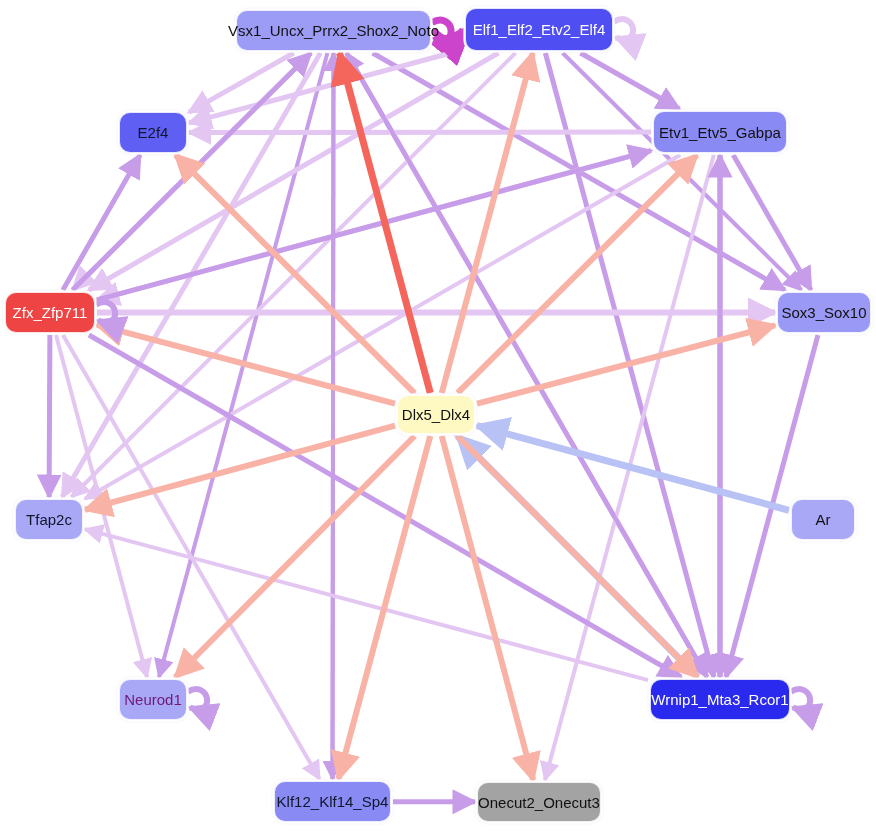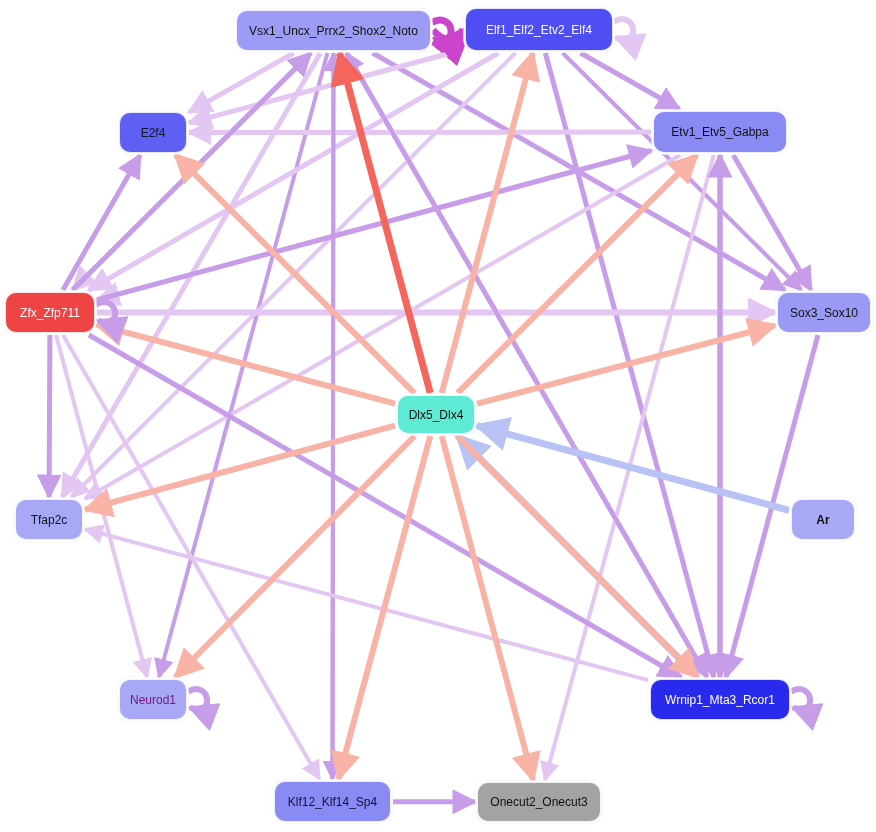--- a/index.html
+++ b/index.html
@@ -23,21 +23,21 @@
     height: 832px;
   }
   .node {
     position: absolute;
     box-sizing: border-box;
     border-radius: 11px;
     display: flex;
     align-items: center;
     justify-content: center;
     text-align: left;
-    font-size: 12px;
+    font-size: 15px;
     line-height: 1;
     letter-spacing: 0px;
     white-space: nowrap;
     border: 1px solid rgba(255,255,255,0.85);
     box-shadow: 0 0 0 1.5px #ffffff, 0 0 3px 1px rgba(200,200,220,0.45);
     z-index: 5;
   }
 </style>
 </head>
 <body>
@@ -122,21 +122,21 @@
         <path d="M 791 691.5 C 813 679.5 819 717.5 793 707.5" stroke="#c79ce8" stroke-width="6" fill="none" marker-end="url(#mc79ce8)"></path>
       </g>
   </svg>
   <div id="nodes-layer">
       <div class="node" style="left: 236px; top: 10px; width: 195px; height: 41px; background: rgb(156, 156, 246); color: rgb(17, 17, 17);">Vsx1_Uncx_Prrx2_Shox2_Noto</div>
       <div class="node" style="left: 465px; top: 8px; width: 148px; height: 43px; background: rgb(78, 78, 243); color: rgb(255, 255, 255);">Elf1_Elf2_Etv2_Elf4</div>
       <div class="node" style="left: 119px; top: 112px; width: 68px; height: 41px; background: rgb(95, 95, 244); color: #0f172a;">E2f4</div>
       <div class="node" style="left: 653px; top: 111px; width: 134px; height: 42px; background: rgb(138, 138, 245); color: rgb(17, 17, 17);">Etv1_Etv5_Gabpa</div>
       <div class="node" style="left: 5px; top: 292px; width: 90px; height: 41px; background: #ef4444; color: rgb(255, 255, 255);">Zfx_Zfp711</div>
       <div class="node" style="left: 777px; top: 292px; width: 94px; height: 41px; background: rgb(154, 154, 246); color: rgb(17, 17, 17);">Sox3_Sox10</div>
-      <div class="node" style="left: 397px; top: 395px; width: 78px; height: 39px; background: #5eead4; color: rgb(17, 17, 17);">Dlx5_Dlx4</div>
+      <div class="node" style="left: 397px; top: 395px; width: 78px; height: 39px; background: #fef9c3; color: rgb(17, 17, 17);">Dlx5_Dlx4</div>
       <div class="node" style="left: 15px; top: 499px; width: 68px; height: 41px; background: rgb(168, 168, 247); color: #0f172a;">Tfap2c</div>
-      <div class="node" style="left: 791px; top: 499px; width: 64px; height: 41px; background: rgb(168, 168, 247); color: rgb(17, 17, 17); font-weight: bold;">Ar</div>
+      <div class="node" style="left: 791px; top: 499px; width: 64px; height: 41px; background: rgb(168, 168, 247); color: rgb(17, 17, 17);">Ar</div>
       <div class="node" style="left: 119px; top: 679px; width: 68px; height: 41px; background: rgb(168, 168, 247); color: #701a75;">Neurod1</div>
       <div class="node" style="left: 650px; top: 679px; width: 140px; height: 41px; background: rgb(42, 42, 238); color: rgb(255, 255, 255);">Wrnip1_Mta3_Rcor1</div>
       <div class="node" style="left: 274px; top: 781px; width: 117px; height: 41px; background: rgb(138, 138, 245); color: #0f172a;">Klf12_Klf14_Sp4</div>
       <div class="node" style="left: 477px; top: 782px; width: 124px; height: 40px; background: #a3a3a3; color: rgb(17, 17, 17);">Onecut2_Onecut3</div>
     </div>
 </div>
 
 </body></html>

